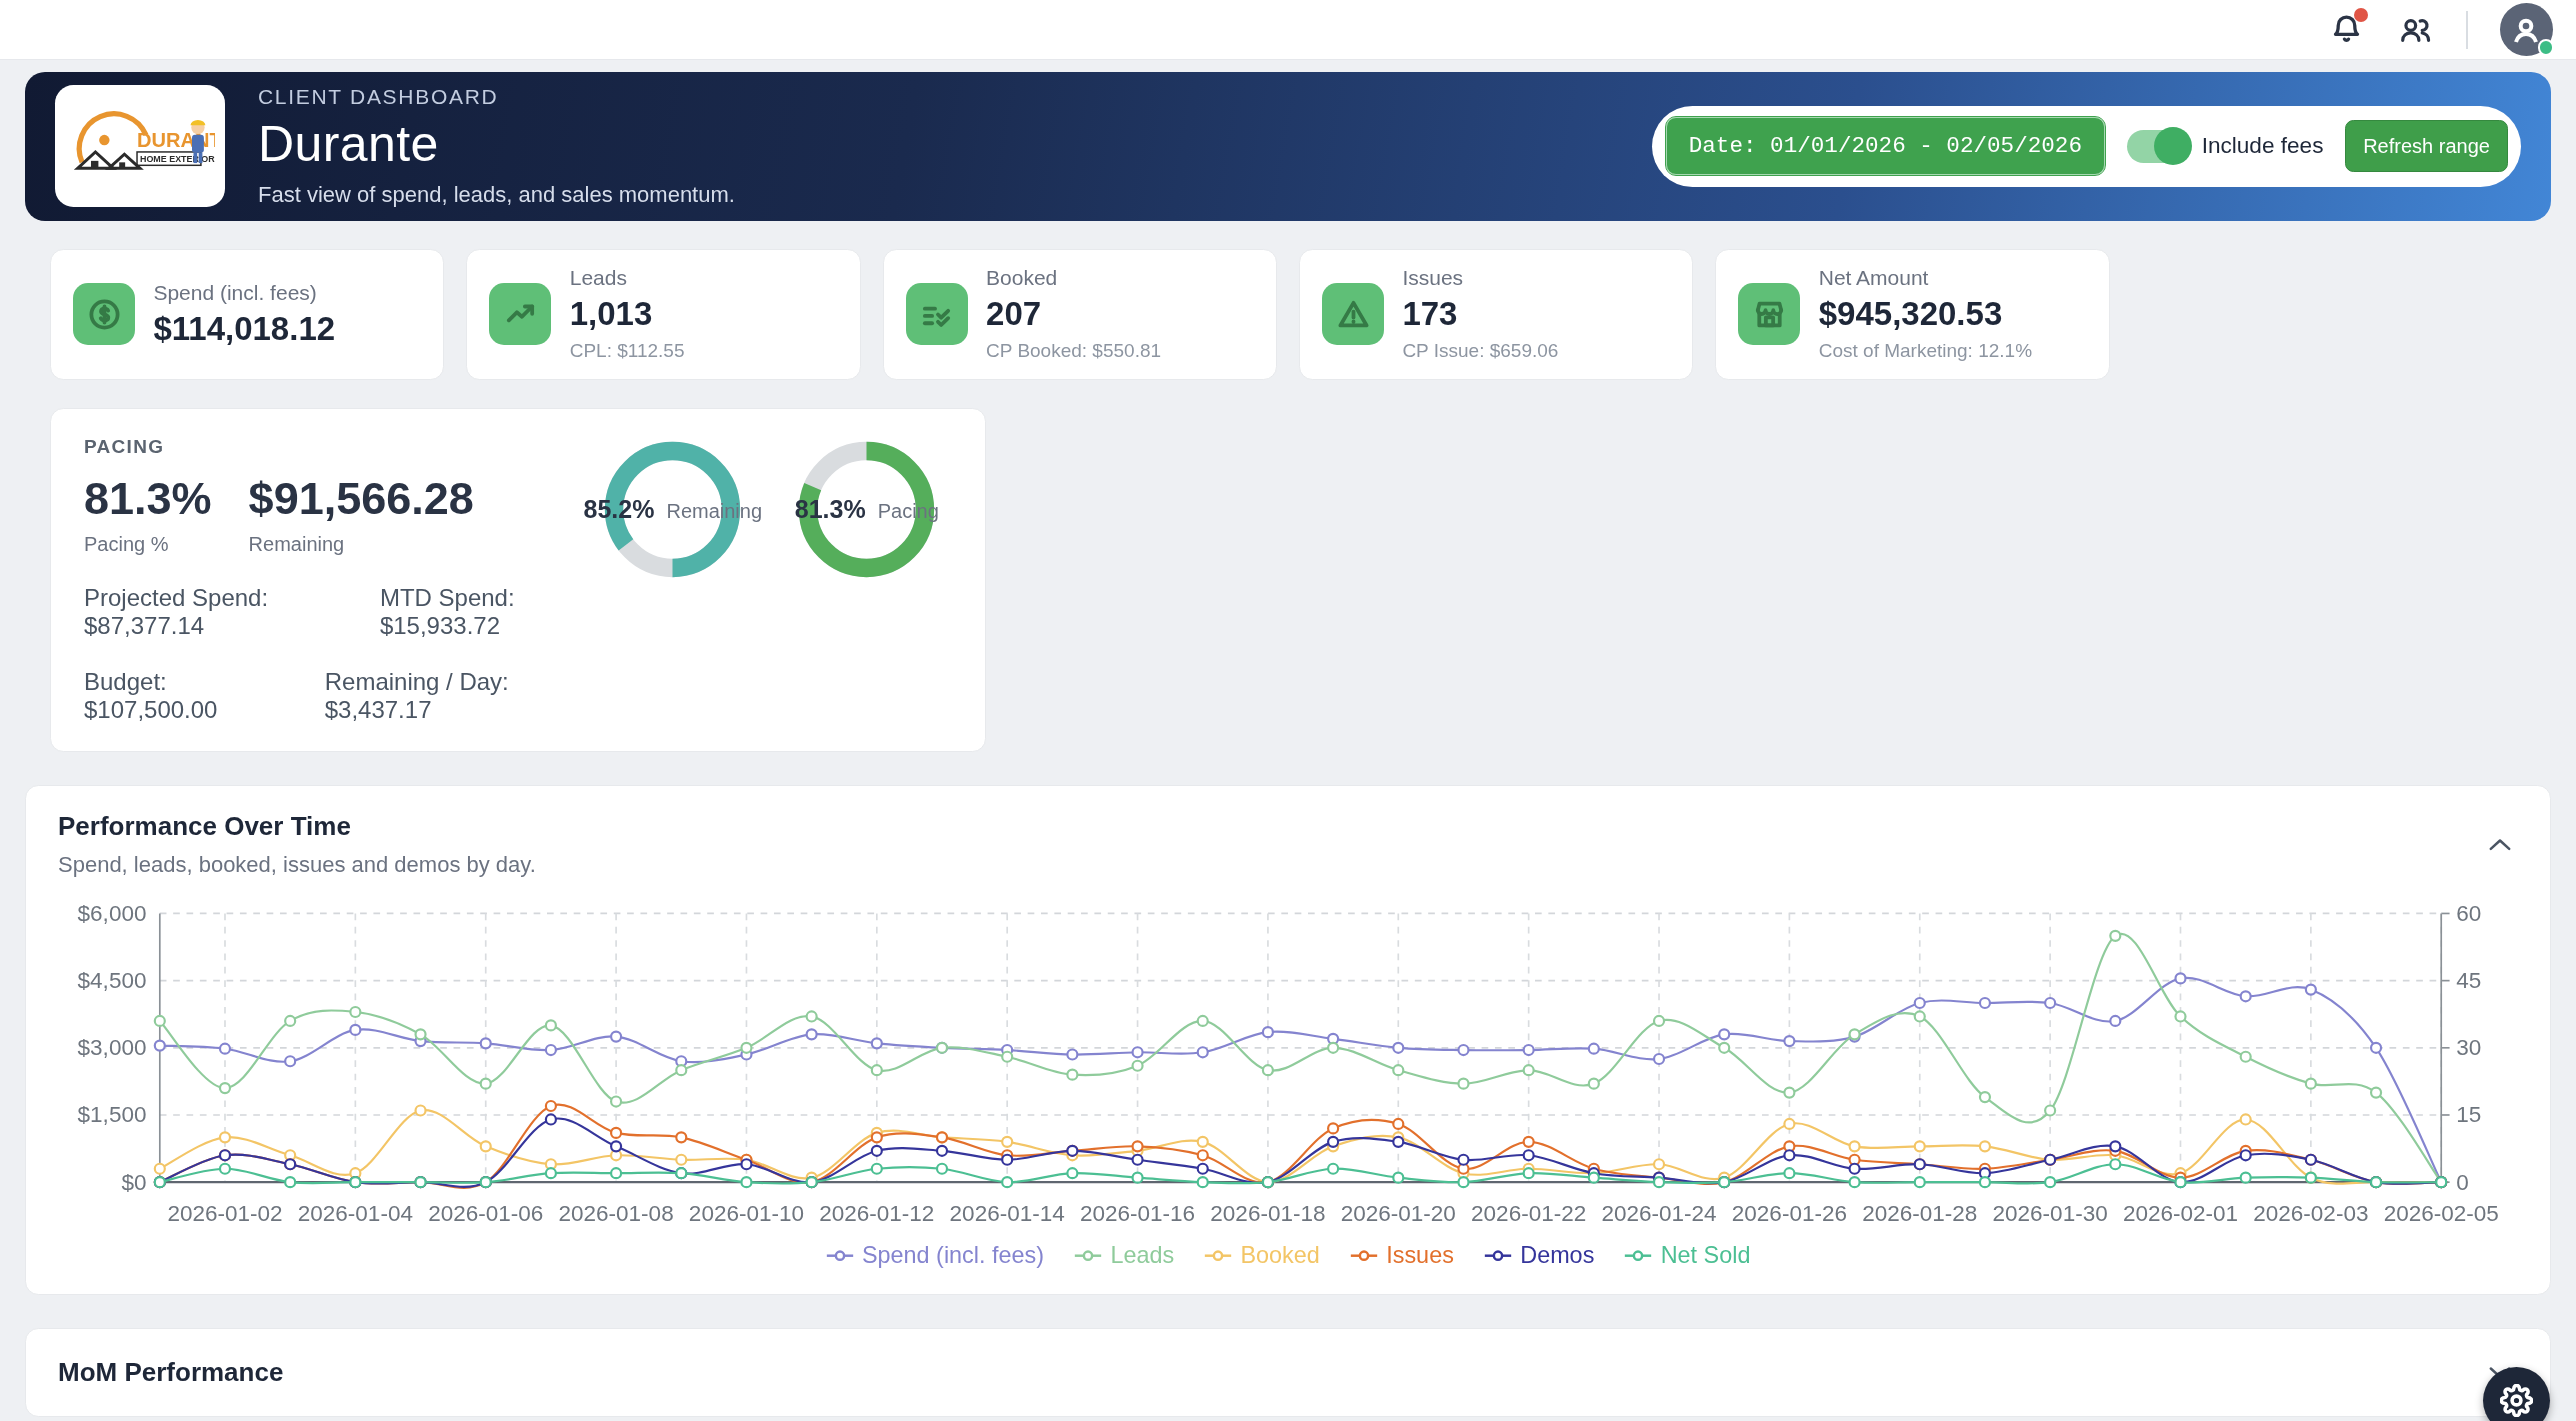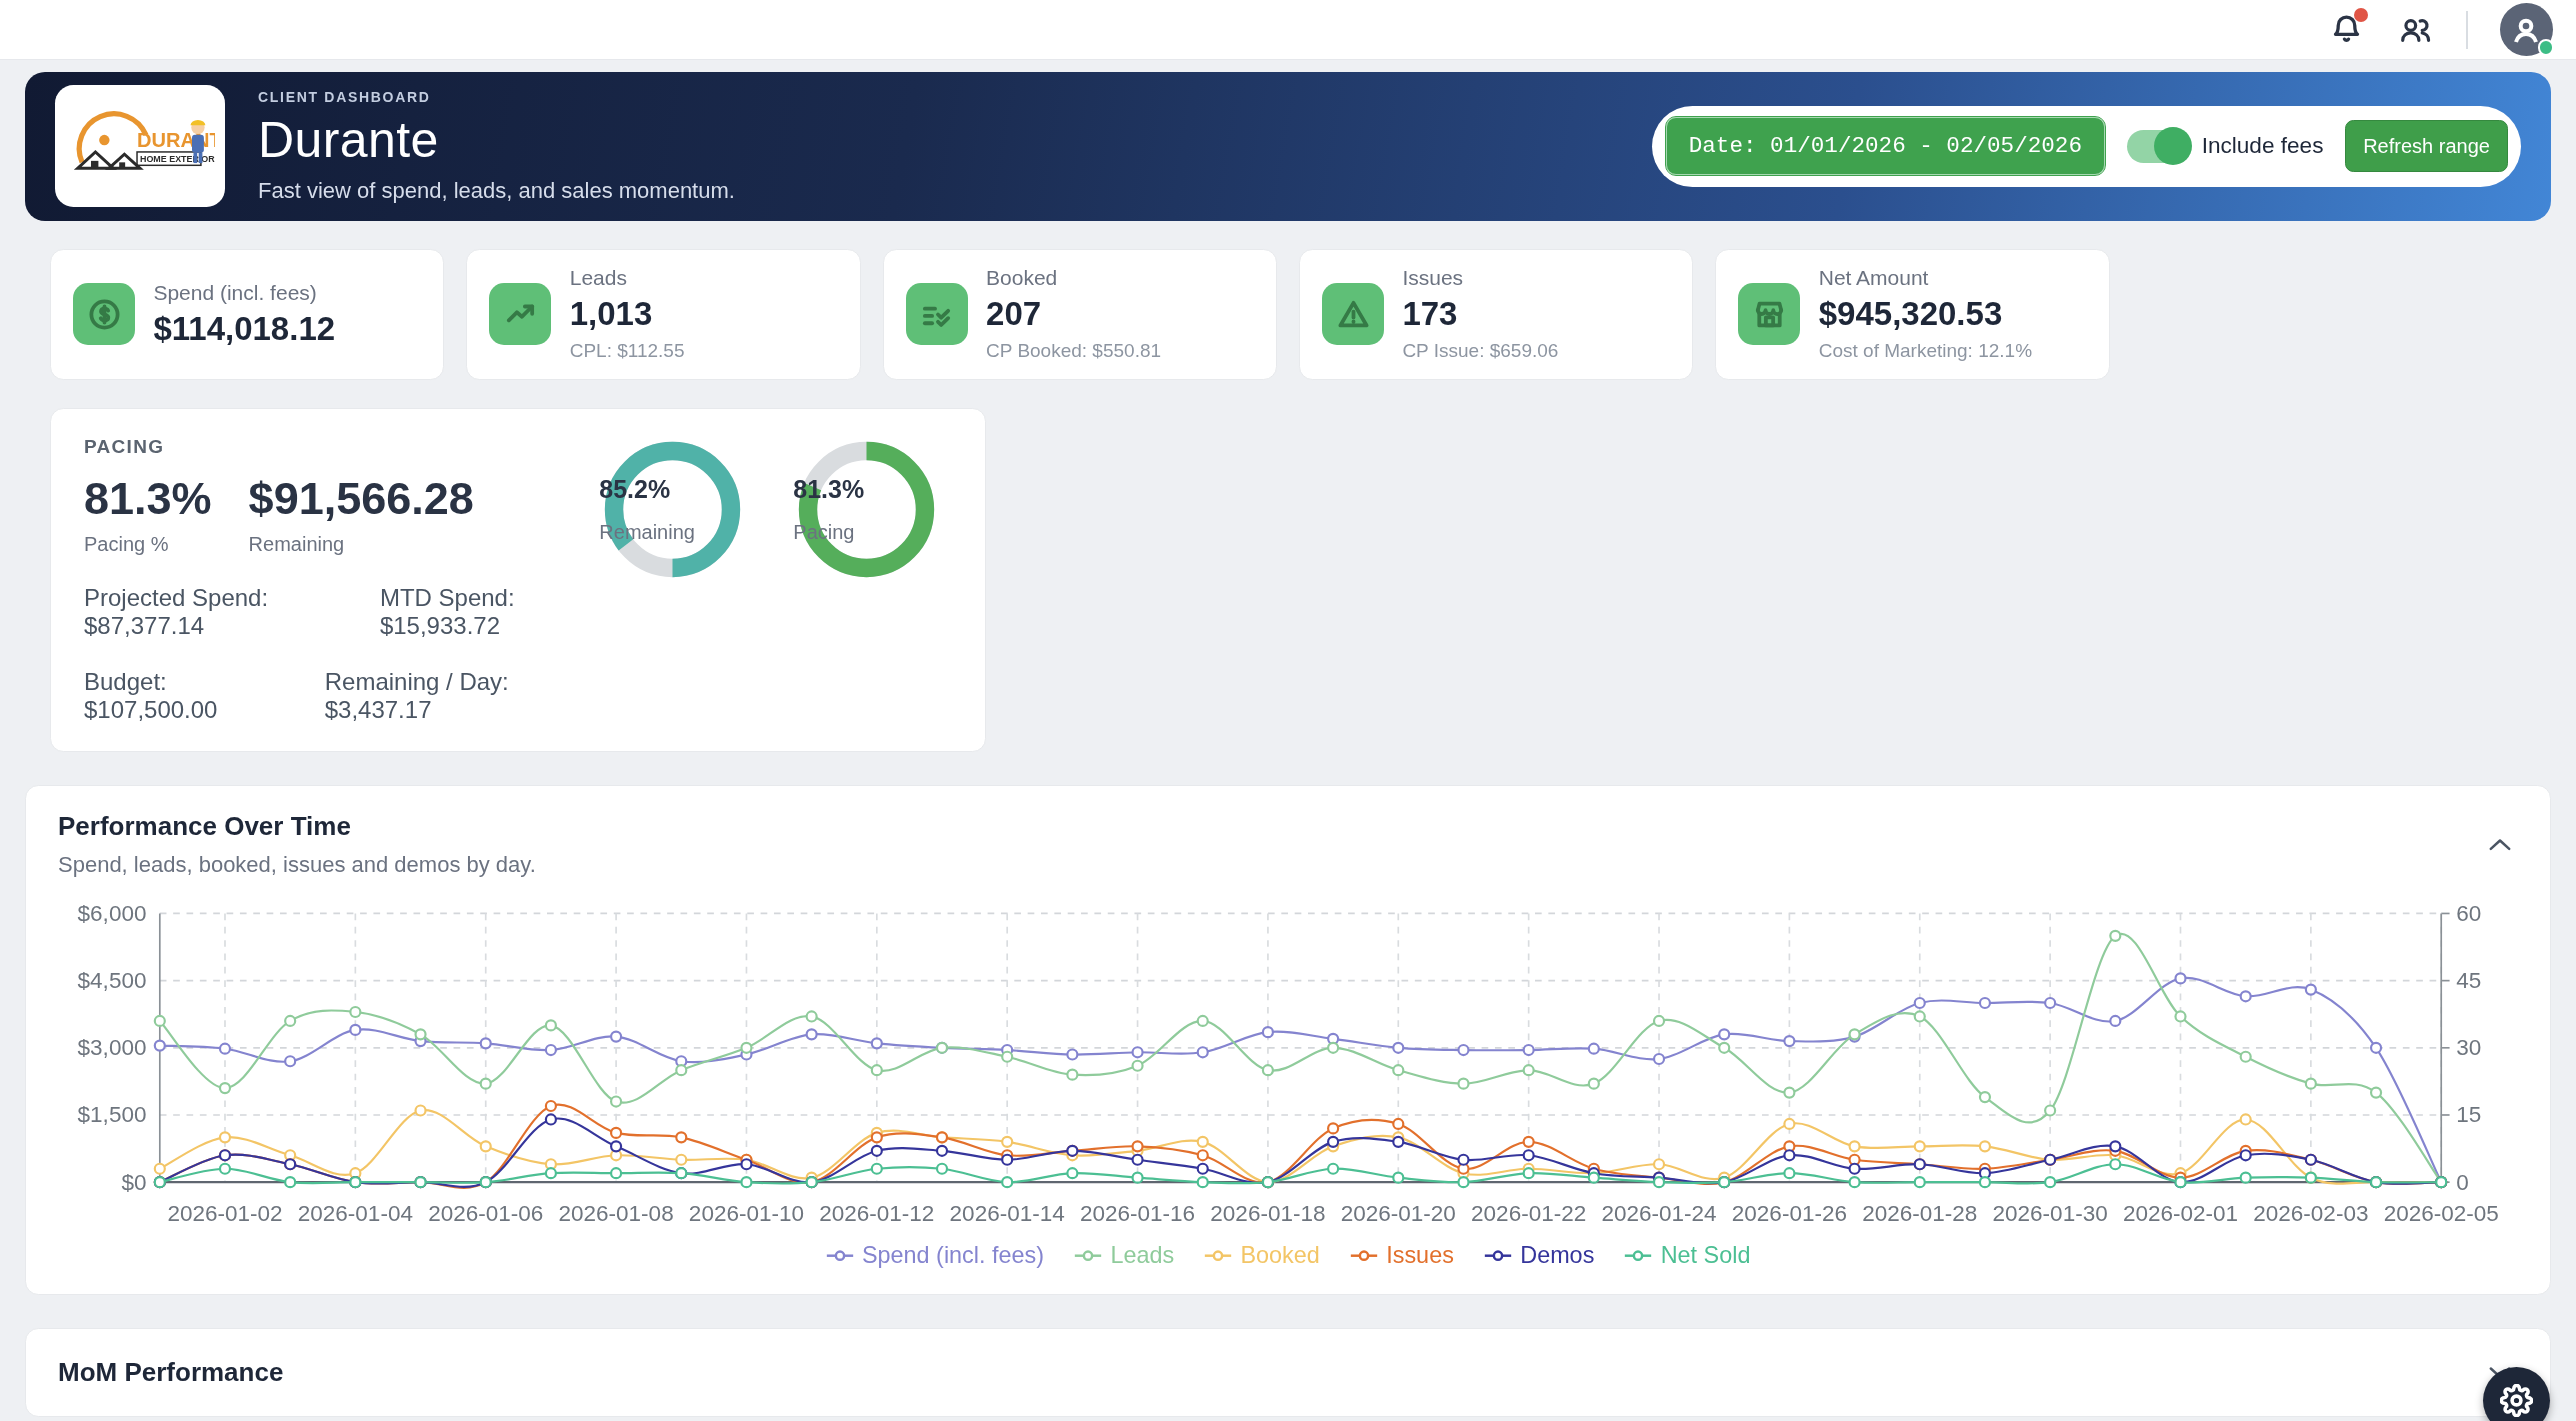--- a/index.html
+++ b/index.html
@@ -24,21 +24,21 @@
   .online-dot { position:absolute; bottom:0px; right:-1.7px; width:16.7px; height:16.7px; border-radius:50%; background:#3dbd86; border:2.5px solid #ffffff; }
 
   
   .hero {
     margin:11.7px 25px 0; height:149px; border-radius:20px;
     background: linear-gradient(100deg, #111a33 0%, #1a2a4e 35%, #2b4f8e 72%, #4286d6 100%);
     display:flex; align-items:center; padding:0 30px; color:#fff;
   }
   .logo-card { width:170px; height:122px; background:#fff; border-radius:18.4px; display:flex; align-items:center; justify-content:center; flex:none; }
   .hero-text { margin-left:33px; }
-  .hero-eyebrow { font-size:14px; letter-spacing:1.7px; color:#c3cde0; font-weight:700; }
+  .hero-eyebrow { font-size:21px; letter-spacing:1.7px; color:#c3cde0; font-weight:400; }
   .hero-title { font-size:50px; font-weight:500; margin-top:6.7px; letter-spacing:0.4px; }
   .hero-sub { font-size:22px; color:#d6ddeb; margin-top:8.4px; }
   .hero-controls {
     margin-left:auto; background:#ffffff; border-radius:834px; padding:11.7px 13.4px;
     display:flex; align-items:center; gap:22px;
   }
   .date-btn {
     background:#3fa24e; border:1.7px solid #a7d9b2; color:#fff; font-size:22.6px; font-weight:500;
     padding:15px 22px; border-radius:10px; cursor:pointer; outline:1.7px solid #3fa24e;
     font-family: Liberation Mono, monospace;
@@ -69,21 +69,21 @@
     margin:28px 50px 0; width:936px; background:#fff; border:0.8px solid #e7e9ec; border-radius:13.4px;
     padding:27px 33px; display:flex; align-items:flex-start;
   }
   .pacing-eyebrow { font-size:19px; letter-spacing:1.3px; color:#5b6470; font-weight:600; }
   .pacing-bigrow { display:flex; gap:37px; margin-top:15px; }
   .pacing-bignum { font-size:45px; font-weight:bold; color:#2a3344; }
   .pacing-biglabel { font-size:20px; color:#6b7280; margin-top:8.4px; }
   .pacing-line { font-size:24px; color:#4a5563; margin-top:28px; display:flex; gap:35px; }
   .donut-group { margin-left:auto; display:flex; gap:47px; padding-right:11.7px; }
   .donut { position:relative; width:147px; height:147px; }
-  .donut-center { position:absolute; inset:0; display:flex; flex-direction:column; justify-content:center;gap:12px; }
+  .donut-center { position:absolute; inset:0; display:flex; flex-direction:row; align-items:center; justify-content:center;gap:12px; }
   .donut-pct { font-size:25px; font-weight:bold; color:#2a3344; }
   .donut-label { font-size:20px; color:#6b7280; margin-top:5px; }
 
   
   .section-card { margin:33px 25px 0; background:#fff; border:0.8px solid #e7e9ec; border-radius:13.4px; padding:25px 32px; }
   .section-head { display:flex; align-items:center; }
   .section-title { font-size:26px; font-weight:bold; color:#1e2738; }
   .section-sub { font-size:22px; color:#6b7280; margin-top:10px; }
   .collapse-btn { margin-left:auto; cursor:pointer; width:37px; height:37px; display:flex; align-items:center; justify-content:center; }
   .collapse-btn svg { stroke:#4b5563; fill:none; stroke-width:3; stroke-linecap:round; stroke-linejoin:round; }

